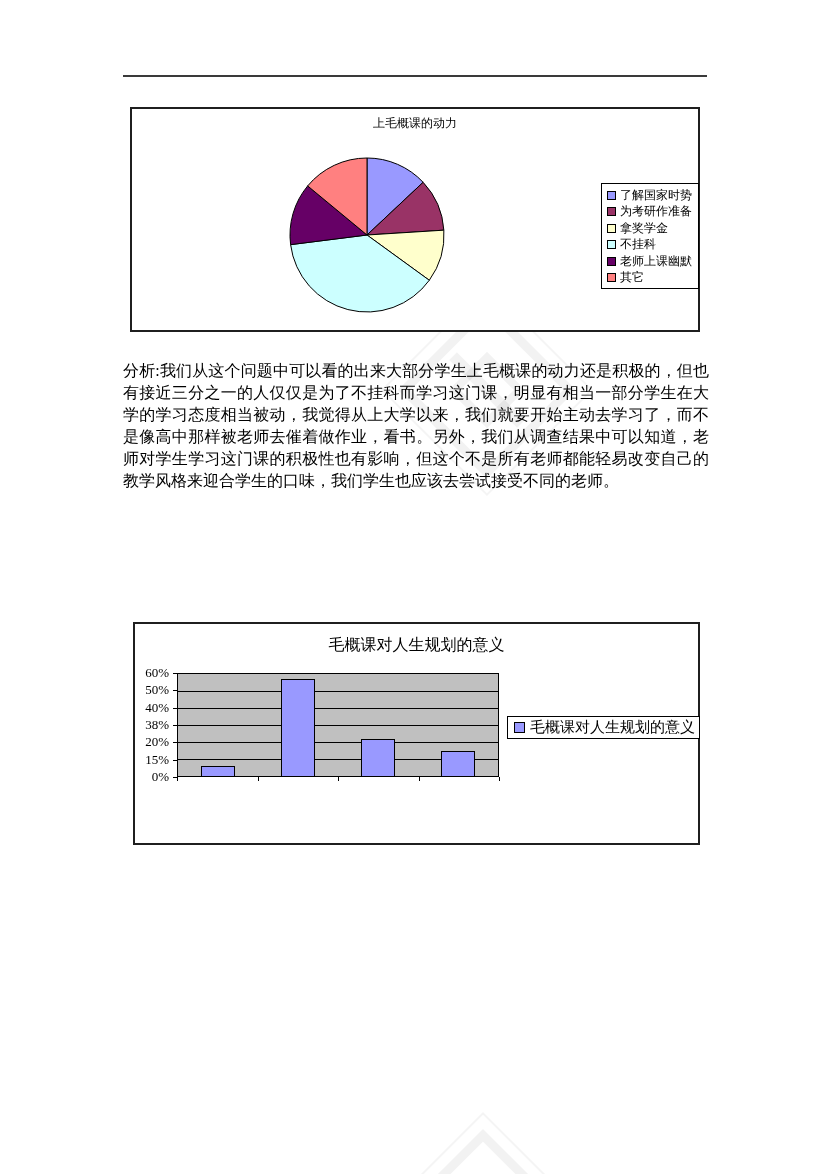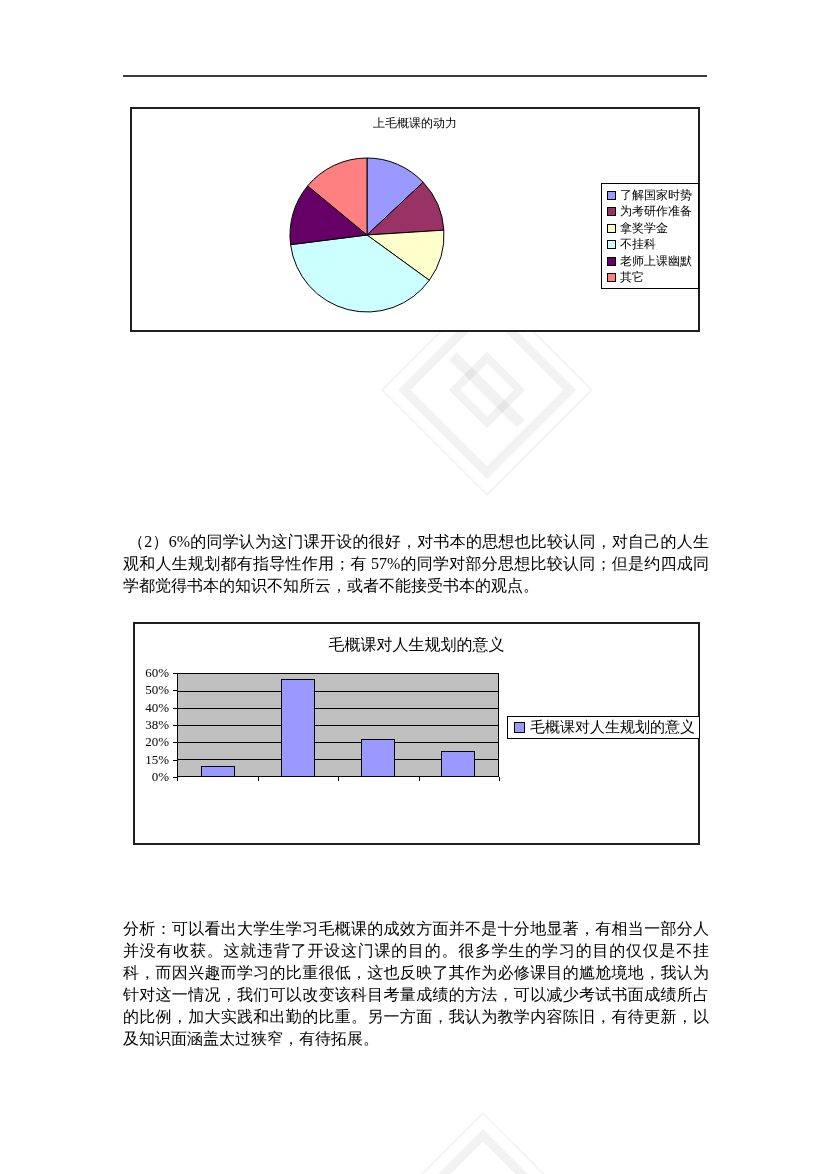--- a/index.html
+++ b/index.html
@@ -97,22 +97,22 @@
           <span class="legend-marker" style="background: rgb(102, 0, 102);"></span>
           <span class="legend-label">老师上课幽默</span>
         </div>
         <div class="legend-row">
           <span class="legend-marker" style="background: rgb(255, 128, 128);"></span>
           <span class="legend-label">其它</span>
         </div>
       </div>
   </div>
 
+  <div class="para" id="p1">分析:我们从这个问题中可以看的出来大部分学生上毛概课的动力还是积极的，但也有接近三分之一的人仅仅是为了不挂科而学习这门课，明显有相当一部分学生在大学的学习态度相当被动，我觉得从上大学以来，我们就要开始主动去学习了，而不是像高中那样被老师去催着做作业，看书。另外，我们从调查结果中可以知道，老师对学生学习这门课的积极性也有影响，但这个不是所有老师都能轻易改变自己的教学风格来迎合学生的口味，我们学生也应该去尝试接受不同的老师。</div>
 
-  <div class="para" id="p2">（2）6%的同学认为这门课开设的很好，对书本的思想也比较认同，对自己的人生观和人生规划都有指导性作用；有 57%的同学对部分思想比较认同；但是约四成同学都觉得书本的知识不知所云，或者不能接受书本的观点。</div>
 
   <div class="chart-frame" id="c2">
     <div class="chart-title">毛概课对人生规划的意义</div>
     <div id="plot">
         <div class="gridline" style="top: 17px;"></div>
         <div class="gridline" style="top: 34px;"></div>
         <div class="gridline" style="top: 51px;"></div>
         <div class="gridline" style="top: 68px;"></div>
         <div class="gridline" style="top: 85px;"></div>
         <div class="bar" style="left: 23px; height: 10.2px; background: rgb(153, 153, 255);"></div>
@@ -142,20 +142,19 @@
         <div class="xtick" style="left: 203px; top: 153px;"></div>
         <div class="xtick" style="left: 283.5px; top: 153px;"></div>
         <div class="xtick" style="left: 364px; top: 153px;"></div>
       </div>
     <div class="legend-box" id="legend2">
       <span class="legend-marker" style="background: rgb(153, 153, 255);"></span>
       <span class="legend-label">毛概课对人生规划的意义</span>
     </div>
   </div>
 
-  <div class="para" id="p3">分析：可以看出大学生学习毛概课的成效方面并不是十分地显著，有相当一部分人并没有收获。这就违背了开设这门课的目的。很多学生的学习的目的仅仅是不挂科，而因兴趣而学习的比重很低，这也反映了其作为必修课目的尴尬境地，我认为针对这一情况，我们可以改变该科目考量成绩的方法，可以减少考试书面成绩所占的比例，加大实践和出勤的比重。另一方面，我认为教学内容陈旧，有待更新，以及知识面涵盖太过狭窄，有待拓展。</div>
 
   <div class="wm" id="wm2">
     <div class="r1"></div>
       <div class="r2"></div>
   </div>
 
 </div>
 
 </body></html>

